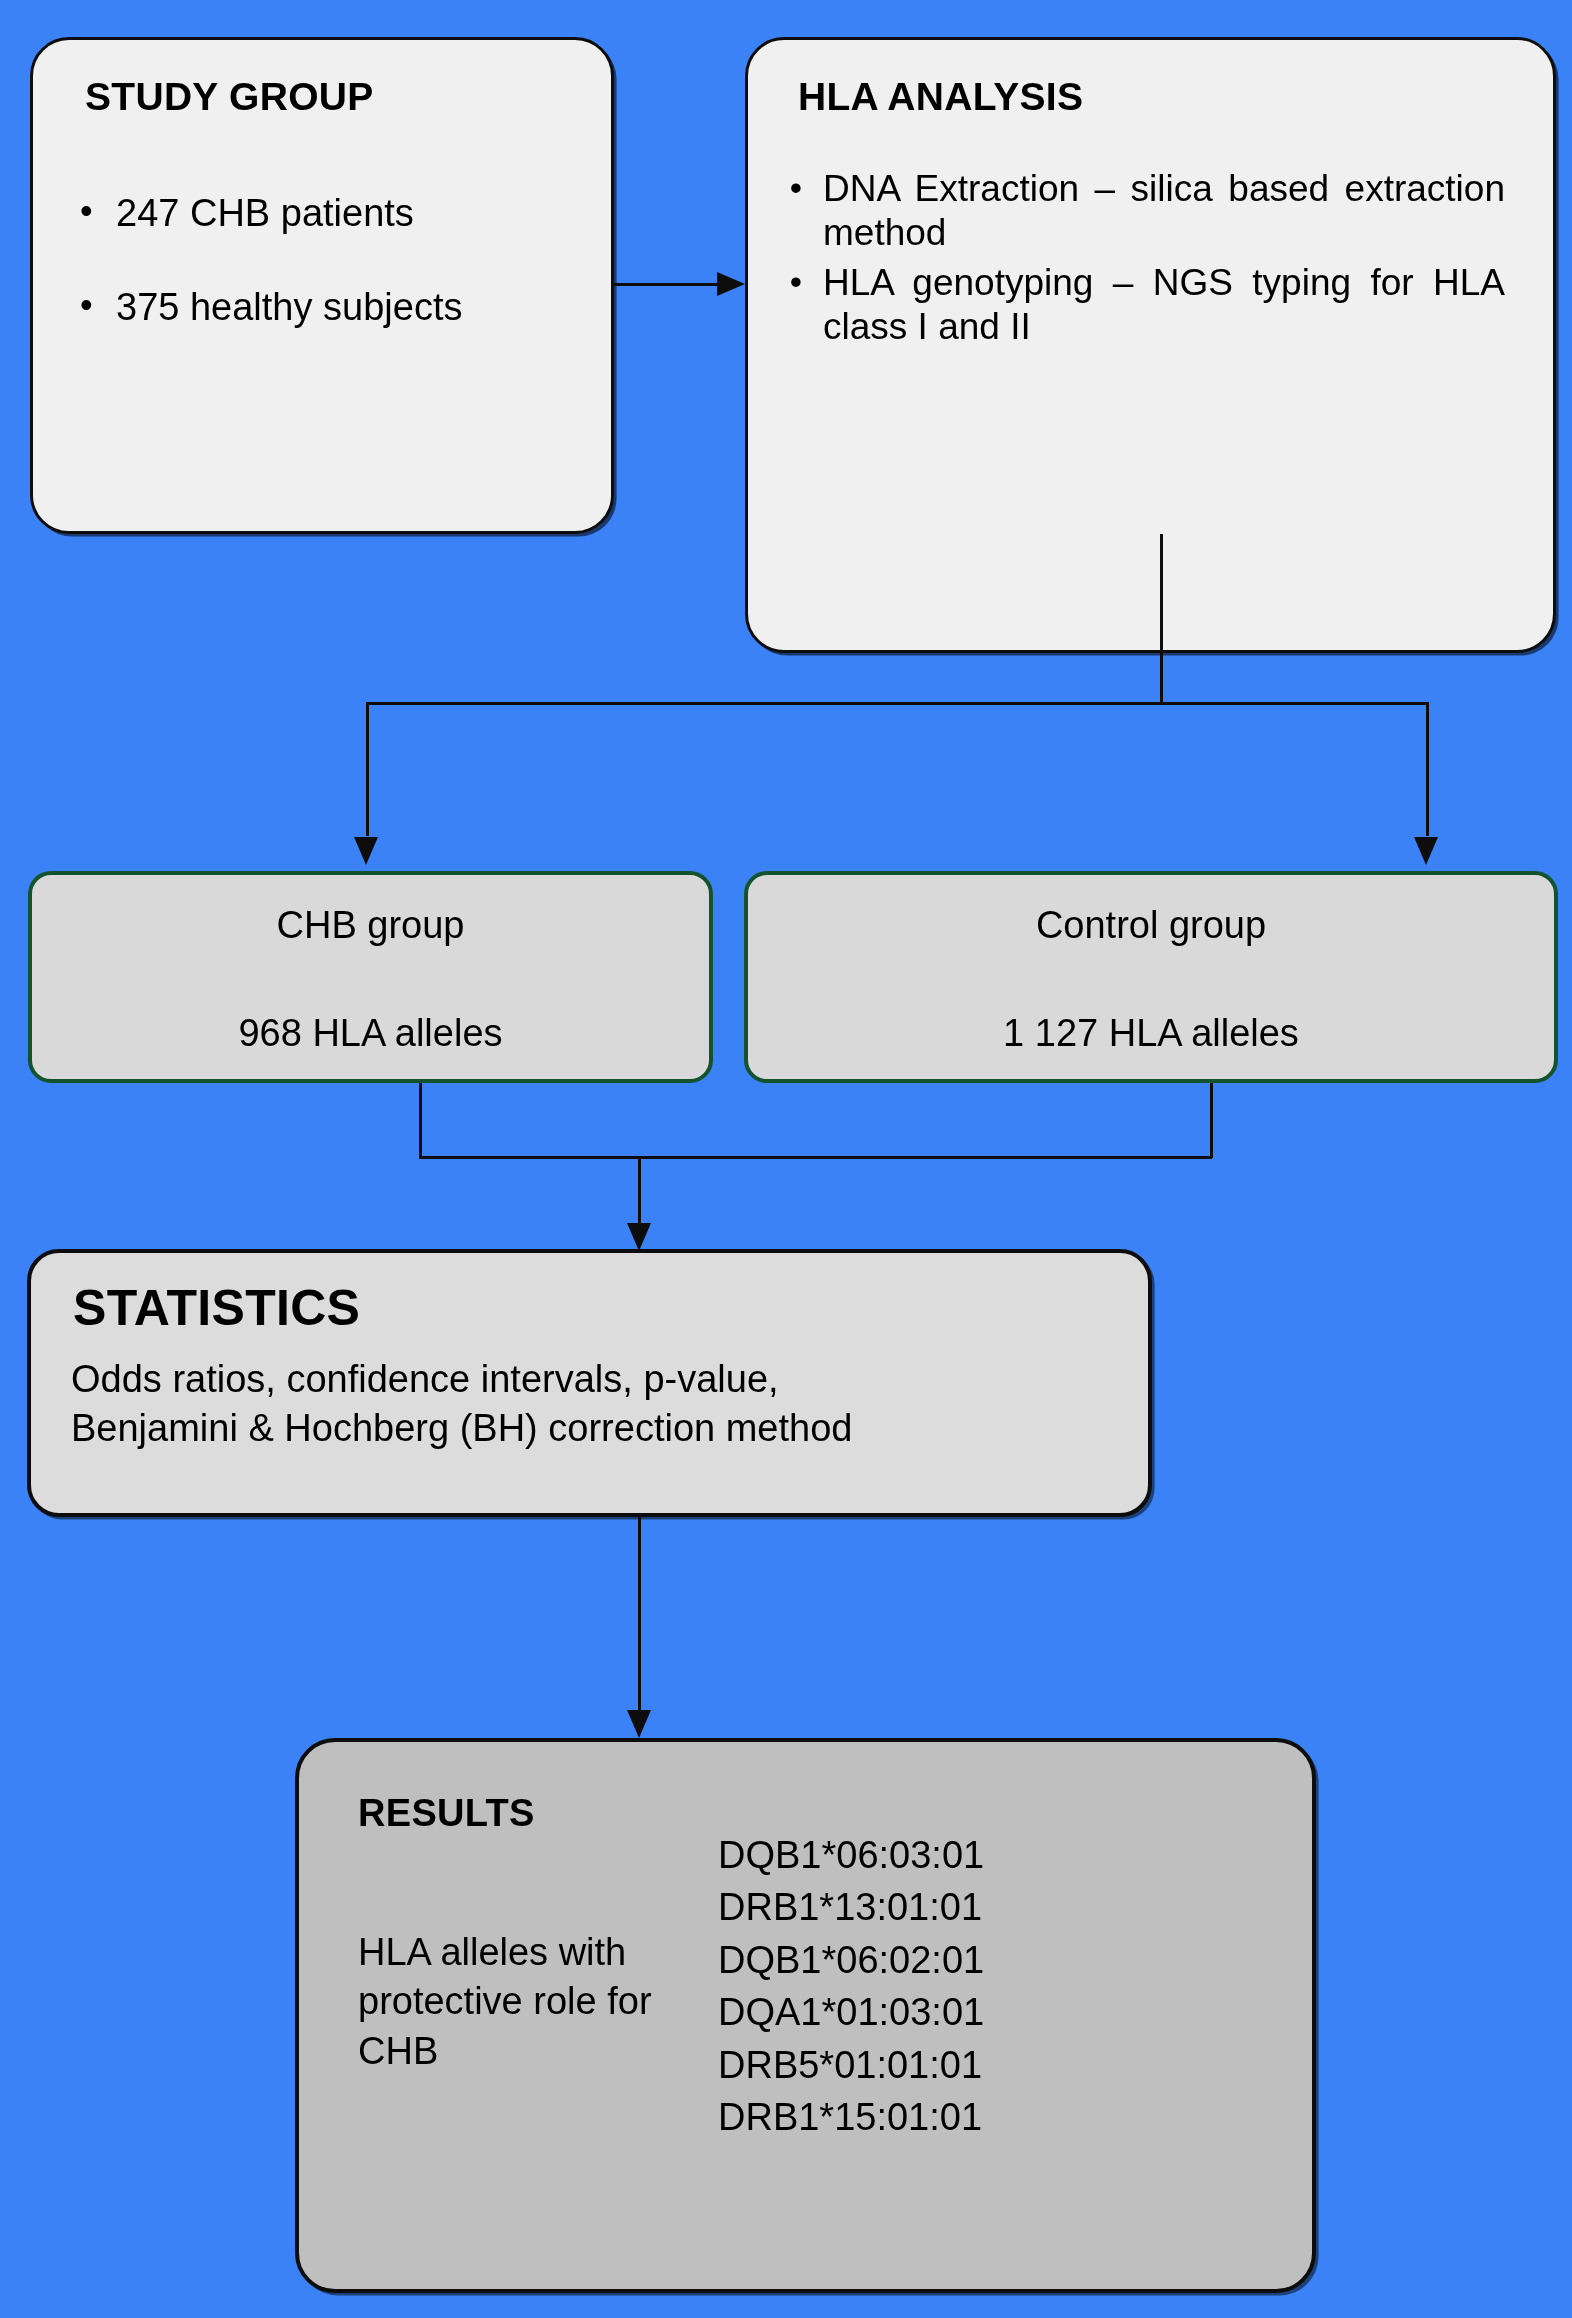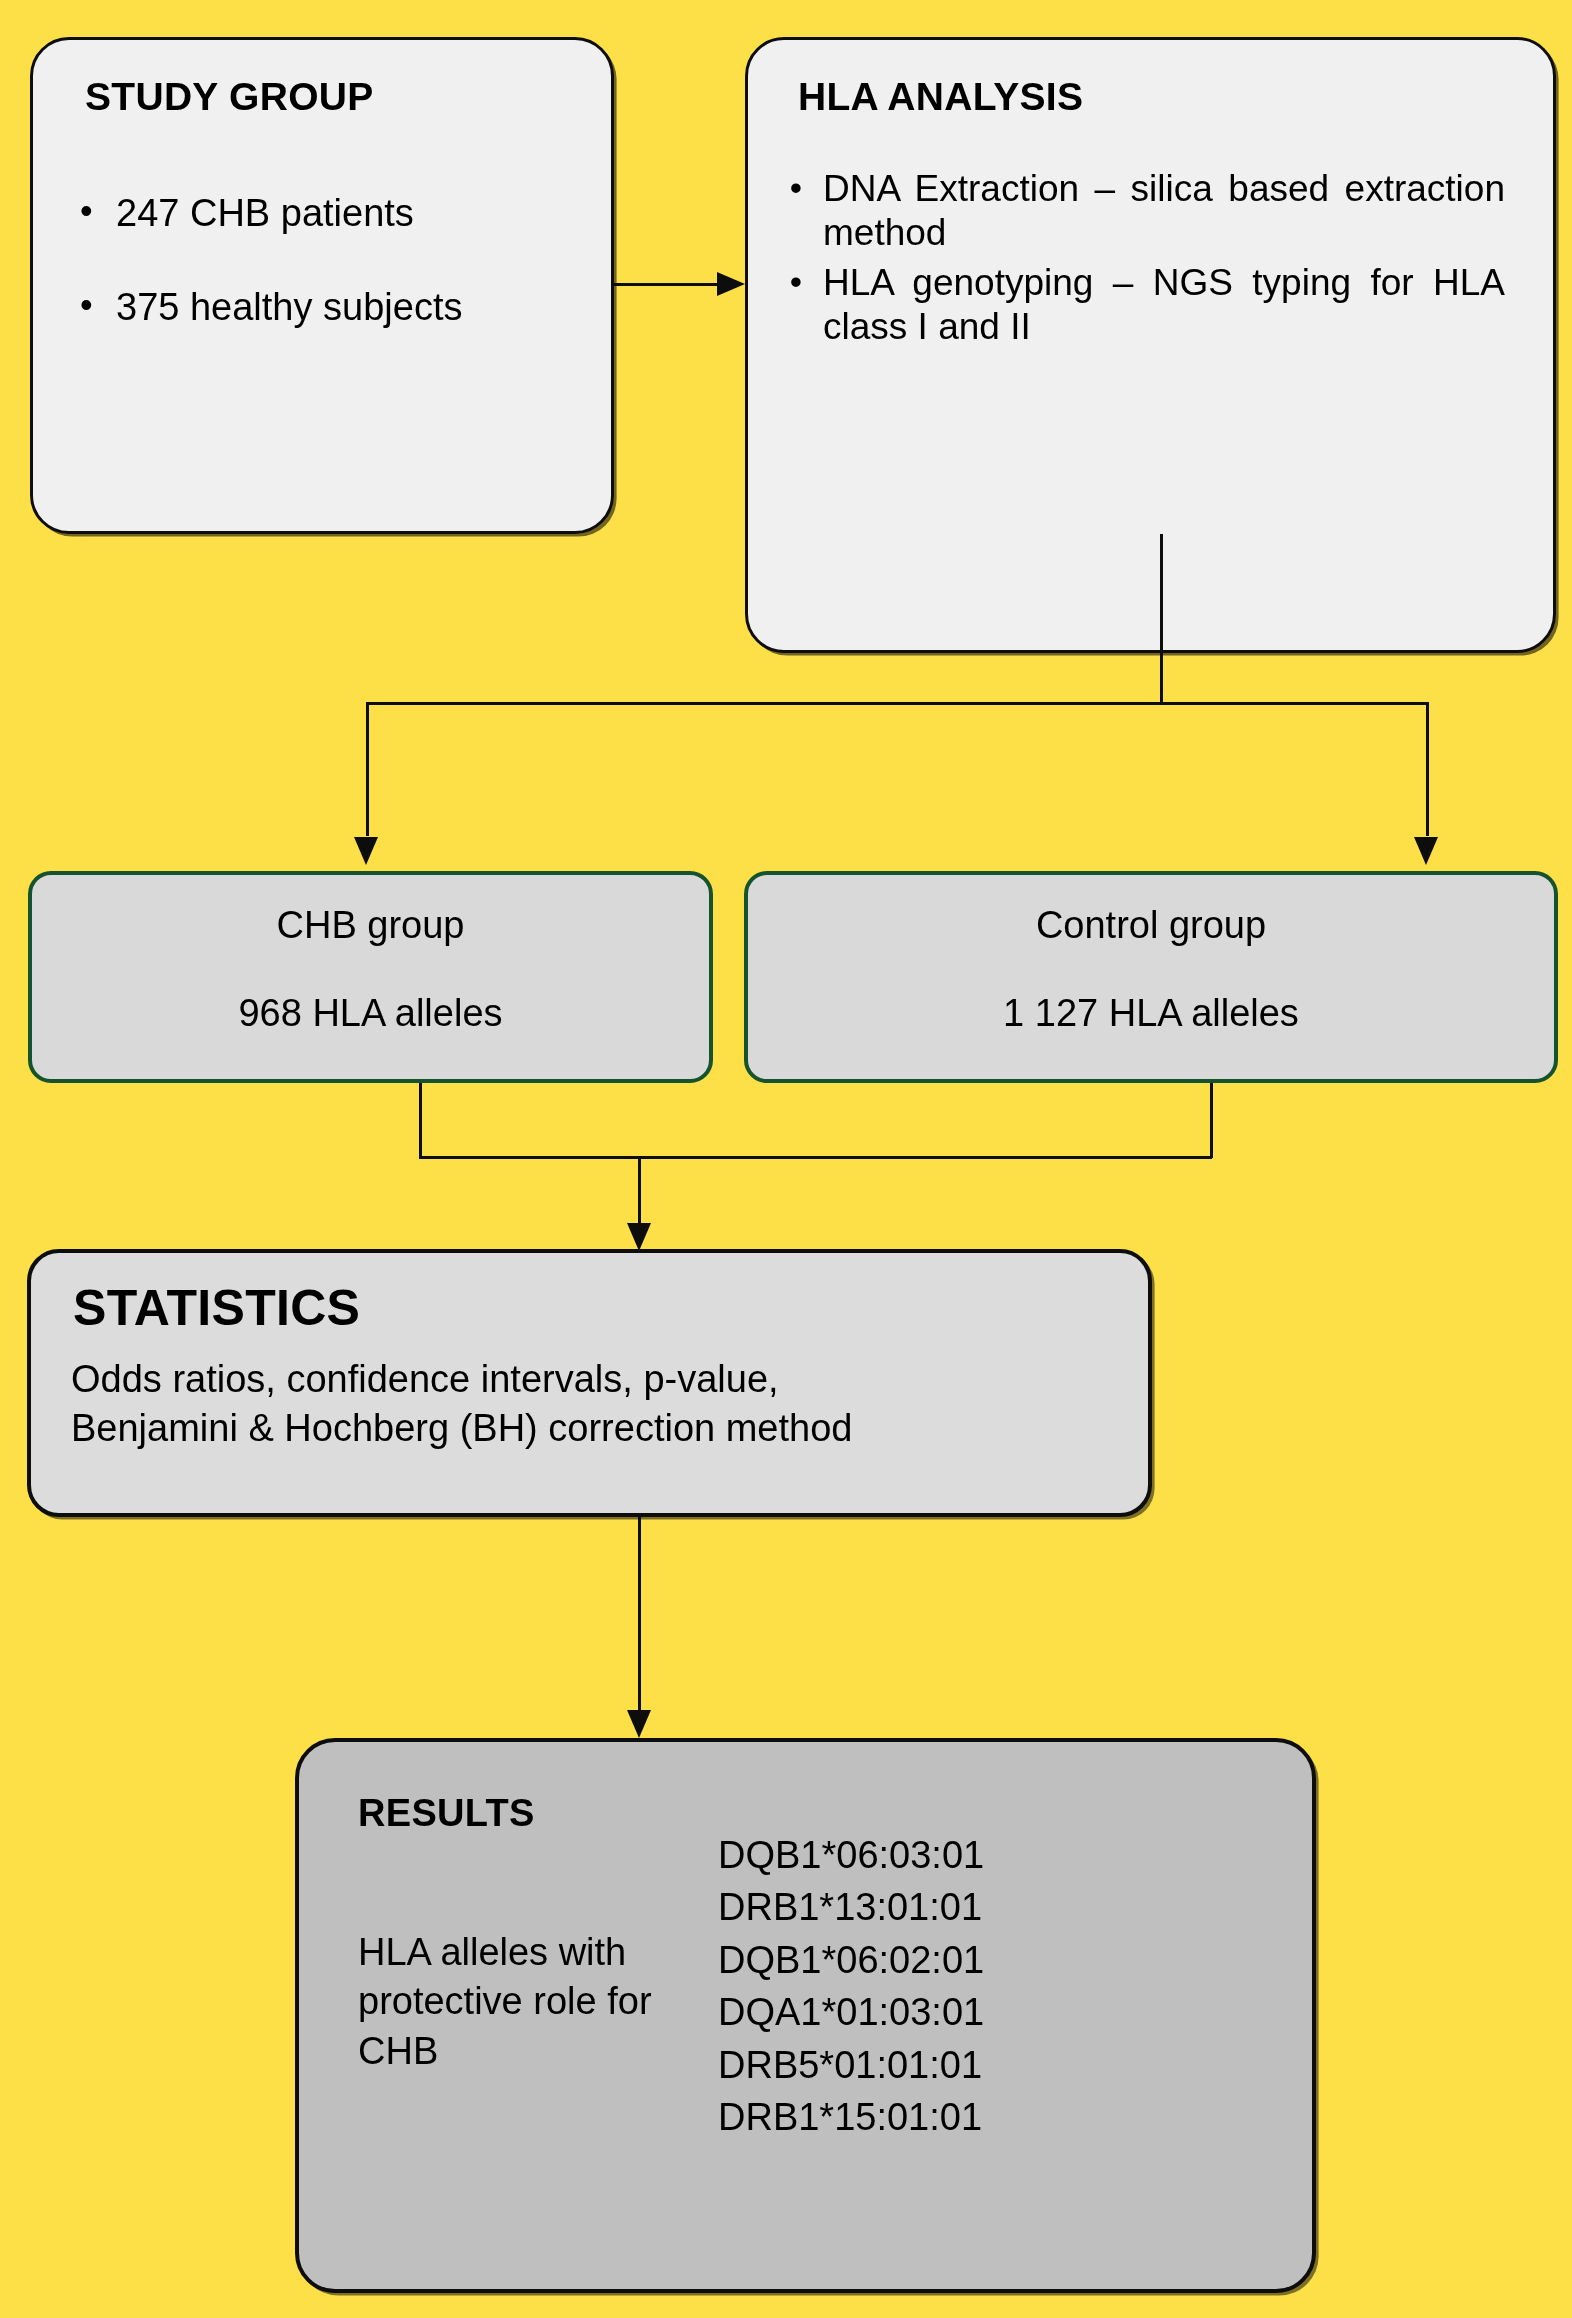--- a/index.html
+++ b/index.html
@@ -7,21 +7,21 @@
     padding: 0;
     background: #ffffff;
   }
   body {
     font-family: "Liberation Sans", sans-serif;
   }
   #canvas {
     position: relative;
     width: 1573px;
     height: 2319px;
-    background: #fde047;
+    background: #3b82f6;
     overflow: hidden;
   }
   .node {
     position: absolute;
     box-sizing: border-box;
     border-style: solid;
   }
   
   .box-light {
     background: #f0f0f0;
@@ -126,21 +126,21 @@
   #hla-analysis-box ul.bullets li + li { margin-top: 6.7px; }
 
   
   .group-inner {
     position: absolute;
     left: 0; right: 0; top: 31px;
     text-align: center;
     font-size: 38px;
     line-height: 1.0;
   }
-  .group-inner .group-count { display: block; margin-top: 50px; }
+  .group-inner .group-count { display: block; margin-top: 70px; }
 
   
   #statistics-box .title { position:absolute; left: 42px; top: 25.5px; font-size: 50px; }
   #statistics-box .stat-lines { position:absolute; left: 40px; top: 102px; font-size: 38px; line-height: 1.28; }
 
   
   #results-box .title { position:absolute; left: 59px; top: 50px; font-size: 38px; }
   #results-box .results-desc { position:absolute; left: 59px; top: 186px; font-size: 38px; line-height: 1.30; width: 315px; }
   #results-box .allele-list { position:absolute; left: 419px; top: 87px; font-size: 38px; line-height: 1.38; }
   #results-box .allele-list div { white-space: nowrap; }

